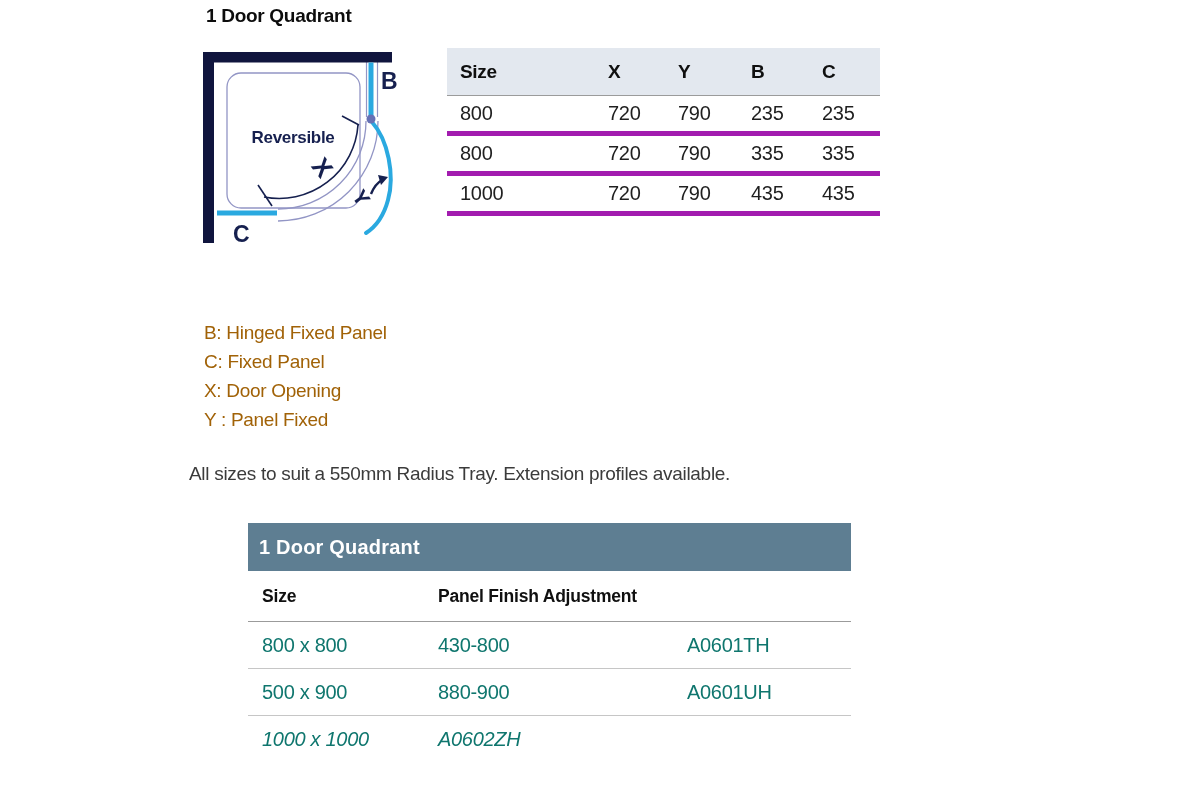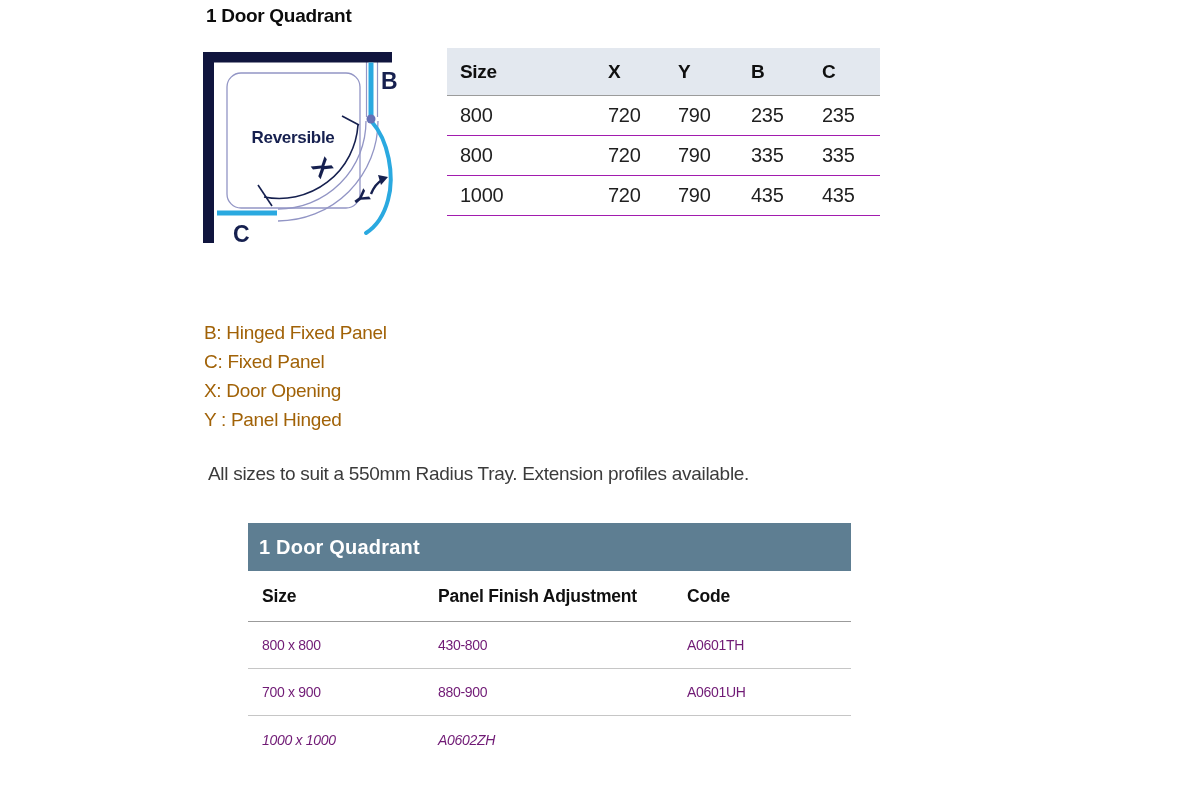--- a/index.html
+++ b/index.html
@@ -15,43 +15,43 @@
   
   .diagram { position:absolute; left:203px; top:45px; }
 
   
   .size-table { position:absolute; left:447px; top:48px; width:433px; }
   .st-header { display:grid; grid-template-columns:148px 70px 73px 71px 71px;
                height:48px; align-items:center; background:#e3e8ef;
                border-bottom:1px solid #9b9b9b; font-weight:bold;
                font-size:19px; color:#0f0f0f; letter-spacing:-0.3px; }
   .st-row { display:grid; grid-template-columns:148px 70px 73px 71px 71px;
-            height:40px; align-items:center; border-bottom:1px solid #a21caf;
+            height:40px; align-items:center; border-bottom:5px solid #a21caf;
             font-size:20px; color:#1f1f1f; letter-spacing:-0.3px; }
   .st-header > div, .st-row > div { padding-left:13px; }
 
   
   .legend { position:absolute; left:204px; top:318px; font-size:19px;
             color:#a16207; line-height:29px; letter-spacing:-0.3px; }
 
   
-  .note { position:absolute; left:208px; top:463px; font-size:19px;
+  .note { position:absolute; left:189px; top:463px; font-size:19px;
           color:#3b3b3b; letter-spacing:-0.3px; }
 
   
   .order-table { position:absolute; left:248px; top:523px; width:603px; }
   .ot-titlebar { height:48px; background:#5e7e92; color:#ffffff;
                  display:flex; align-items:center; padding-left:11px;
                  font-weight:bold; font-size:20px; letter-spacing:0.2px; }
   .ot-header { display:grid; grid-template-columns:176px 249px 178px;
                height:51px; align-items:center; font-weight:bold;
                font-size:17.5px; color:#101010;
                border-bottom:1px solid #9b9b9b; letter-spacing:-0.2px; }
   .ot-row { display:grid; grid-template-columns:176px 249px 178px;
-            height:47px; align-items:center; font-size:14px; color:#701a75;
+            height:47px; align-items:center; font-size:20px; color:#0f766e;
             border-bottom:1px solid #c6c6c6; letter-spacing:-0.3px; }
   .ot-row:last-child { border-bottom:none;font-style:italic; }
   .ot-header > div, .ot-row > div { padding-left:14px; }
 
   svg text { font-family:"Liberation Sans", sans-serif; }
 </style>
 </head>
 <body>
 
 <div class="page">
@@ -119,41 +119,40 @@
       <div>790</div>
       <div>435</div>
       <div>435</div>
     </div>
   </div>
 
   <div class="legend">
     <div>B: Hinged Fixed Panel</div>
     <div>C: Fixed Panel</div>
     <div>X: Door Opening</div>
-    <div>Y : Panel Hinged</div>
+    <div>Y : Panel Fixed</div>
   </div>
 
   <div class="note">All sizes to suit a 550mm Radius Tray. Extension profiles available.</div>
 
   <div class="order-table">
     <div class="ot-titlebar">
       <span>1 Door Quadrant</span>
     </div>
     <div class="ot-header">
       <div>Size</div>
       <div>Panel Finish Adjustment</div>
-      <div>Code</div>
     </div>
     <div class="ot-row">
       <div>800 x 800</div>
       <div>430-800</div>
       <div>A0601TH</div>
     </div>
     <div class="ot-row">
-      <div>700 x 900</div>
+      <div>500 x 900</div>
       <div>880-900</div>
       <div>A0601UH</div>
     </div>
     <div class="ot-row">
       <div>1000 x 1000</div>
       <div>A0602ZH</div>
     </div>
   </div>
 
 </div>

